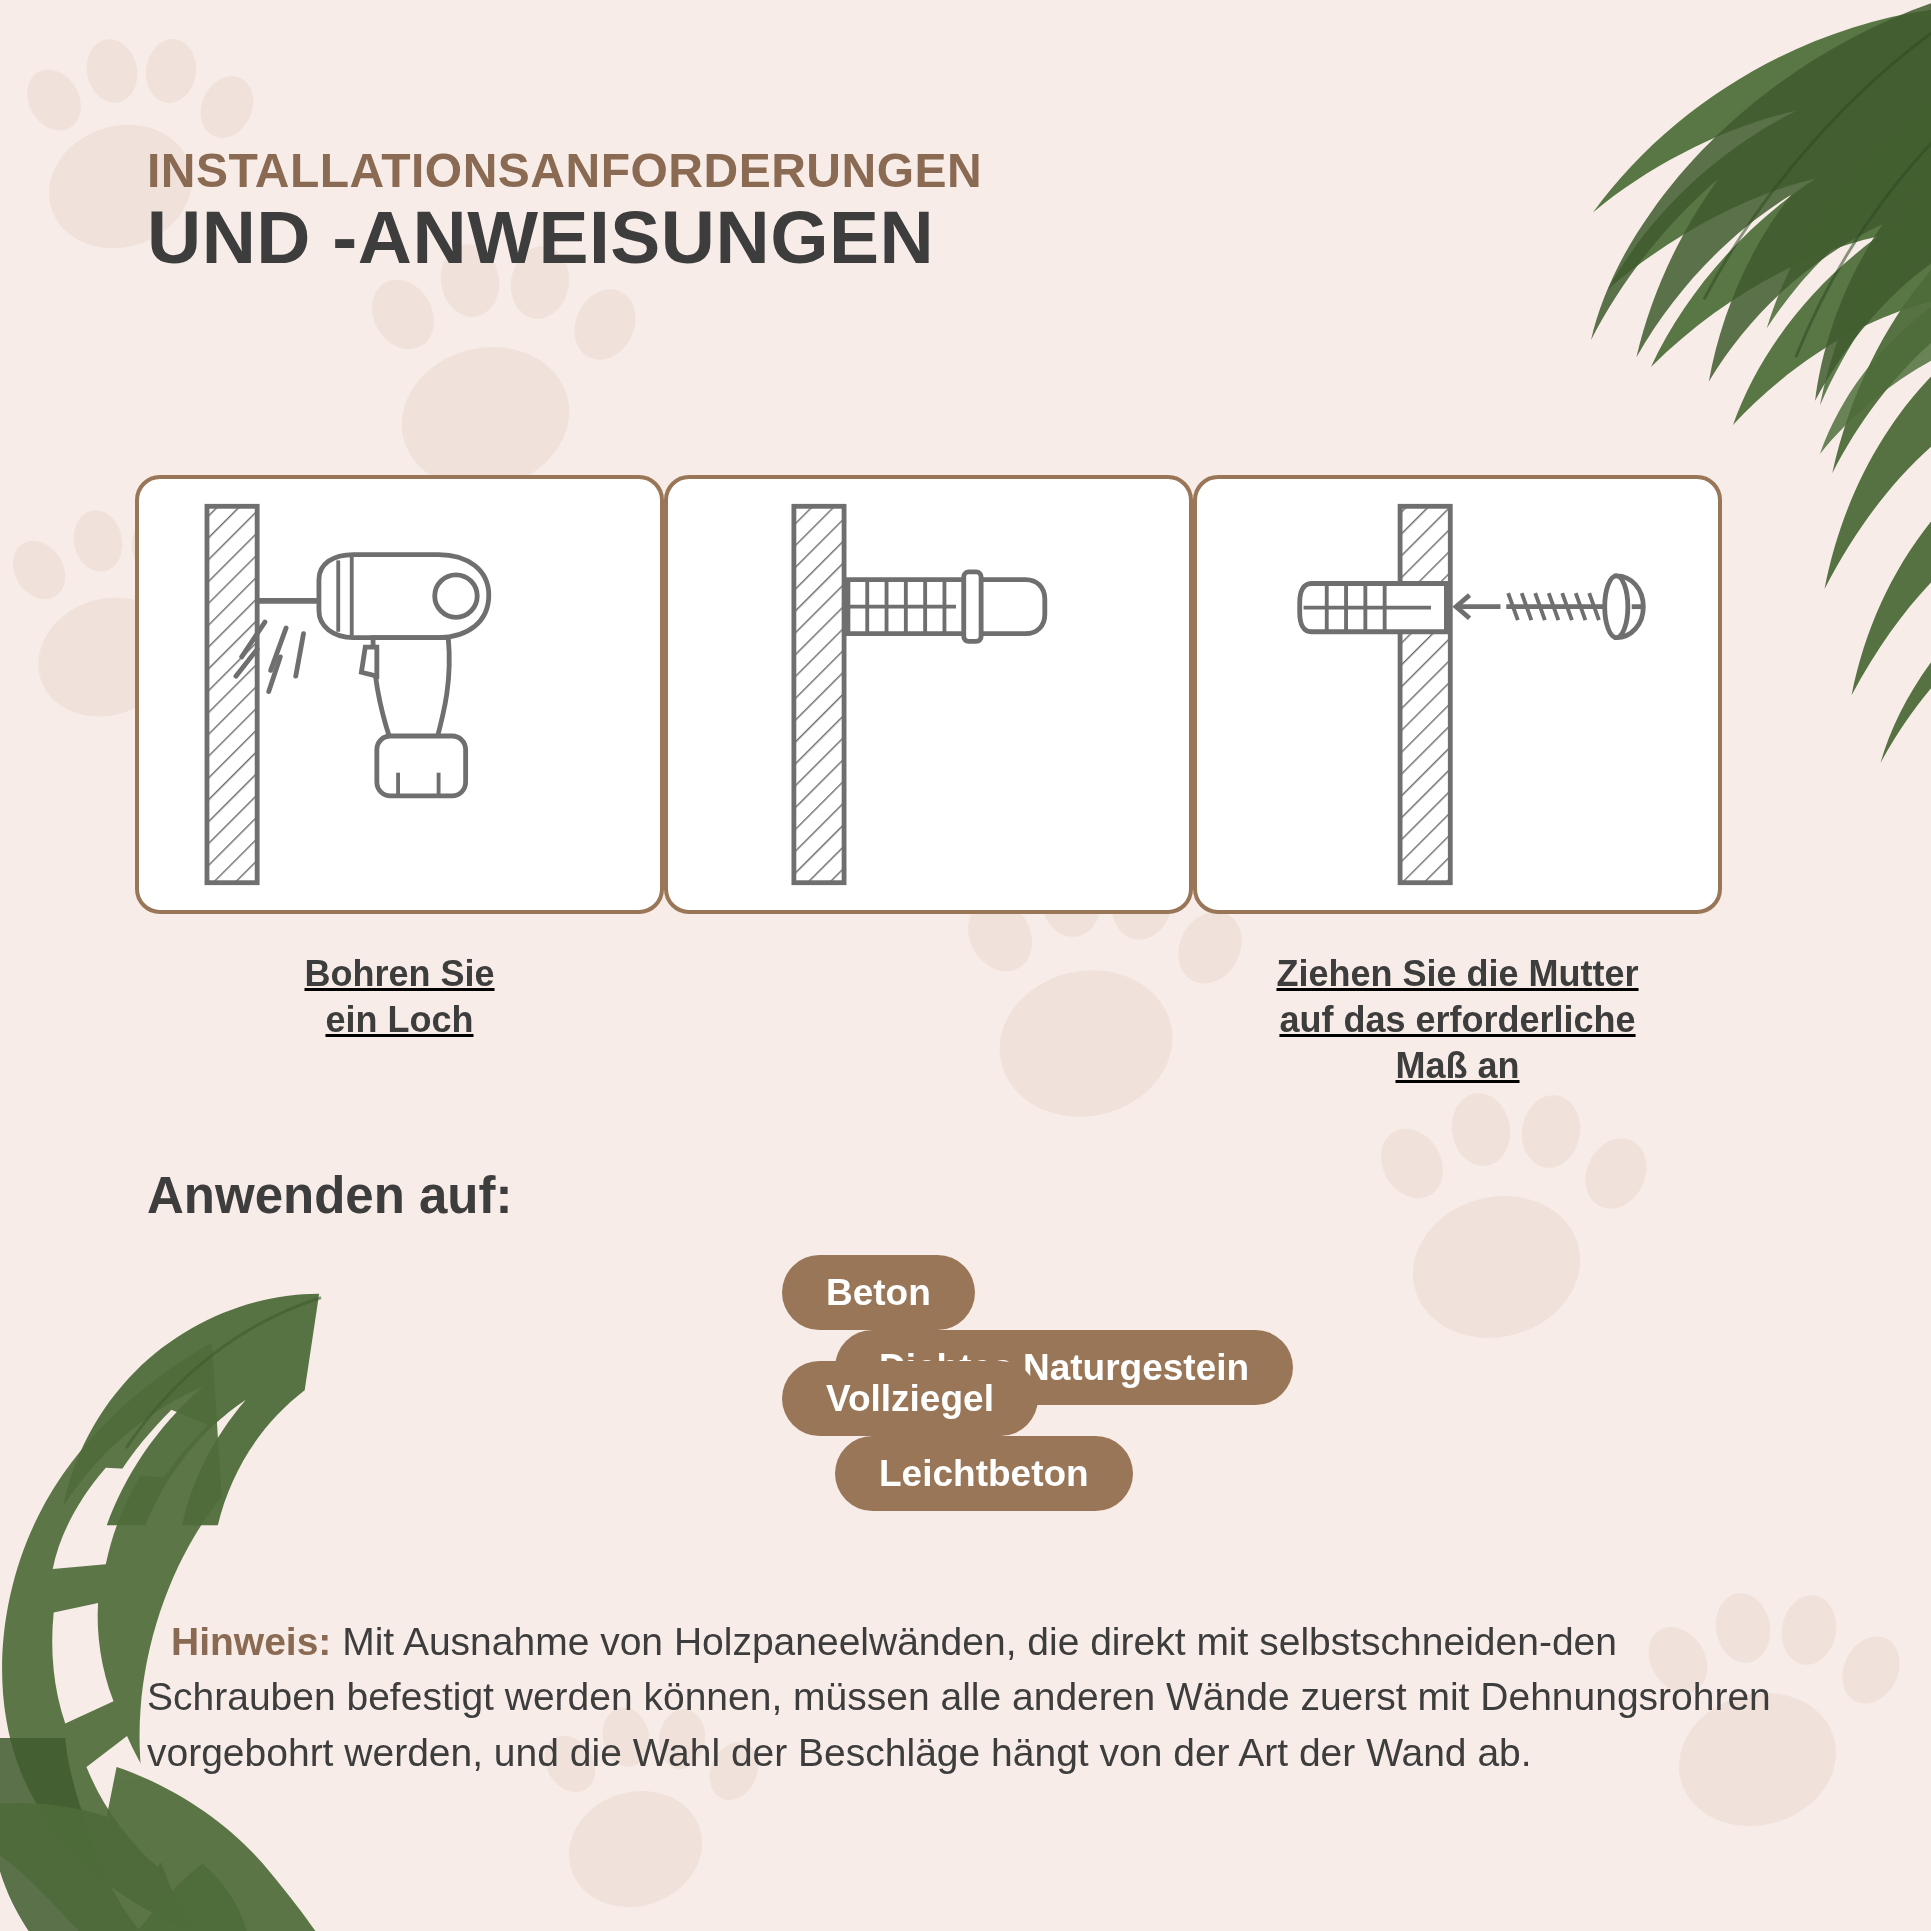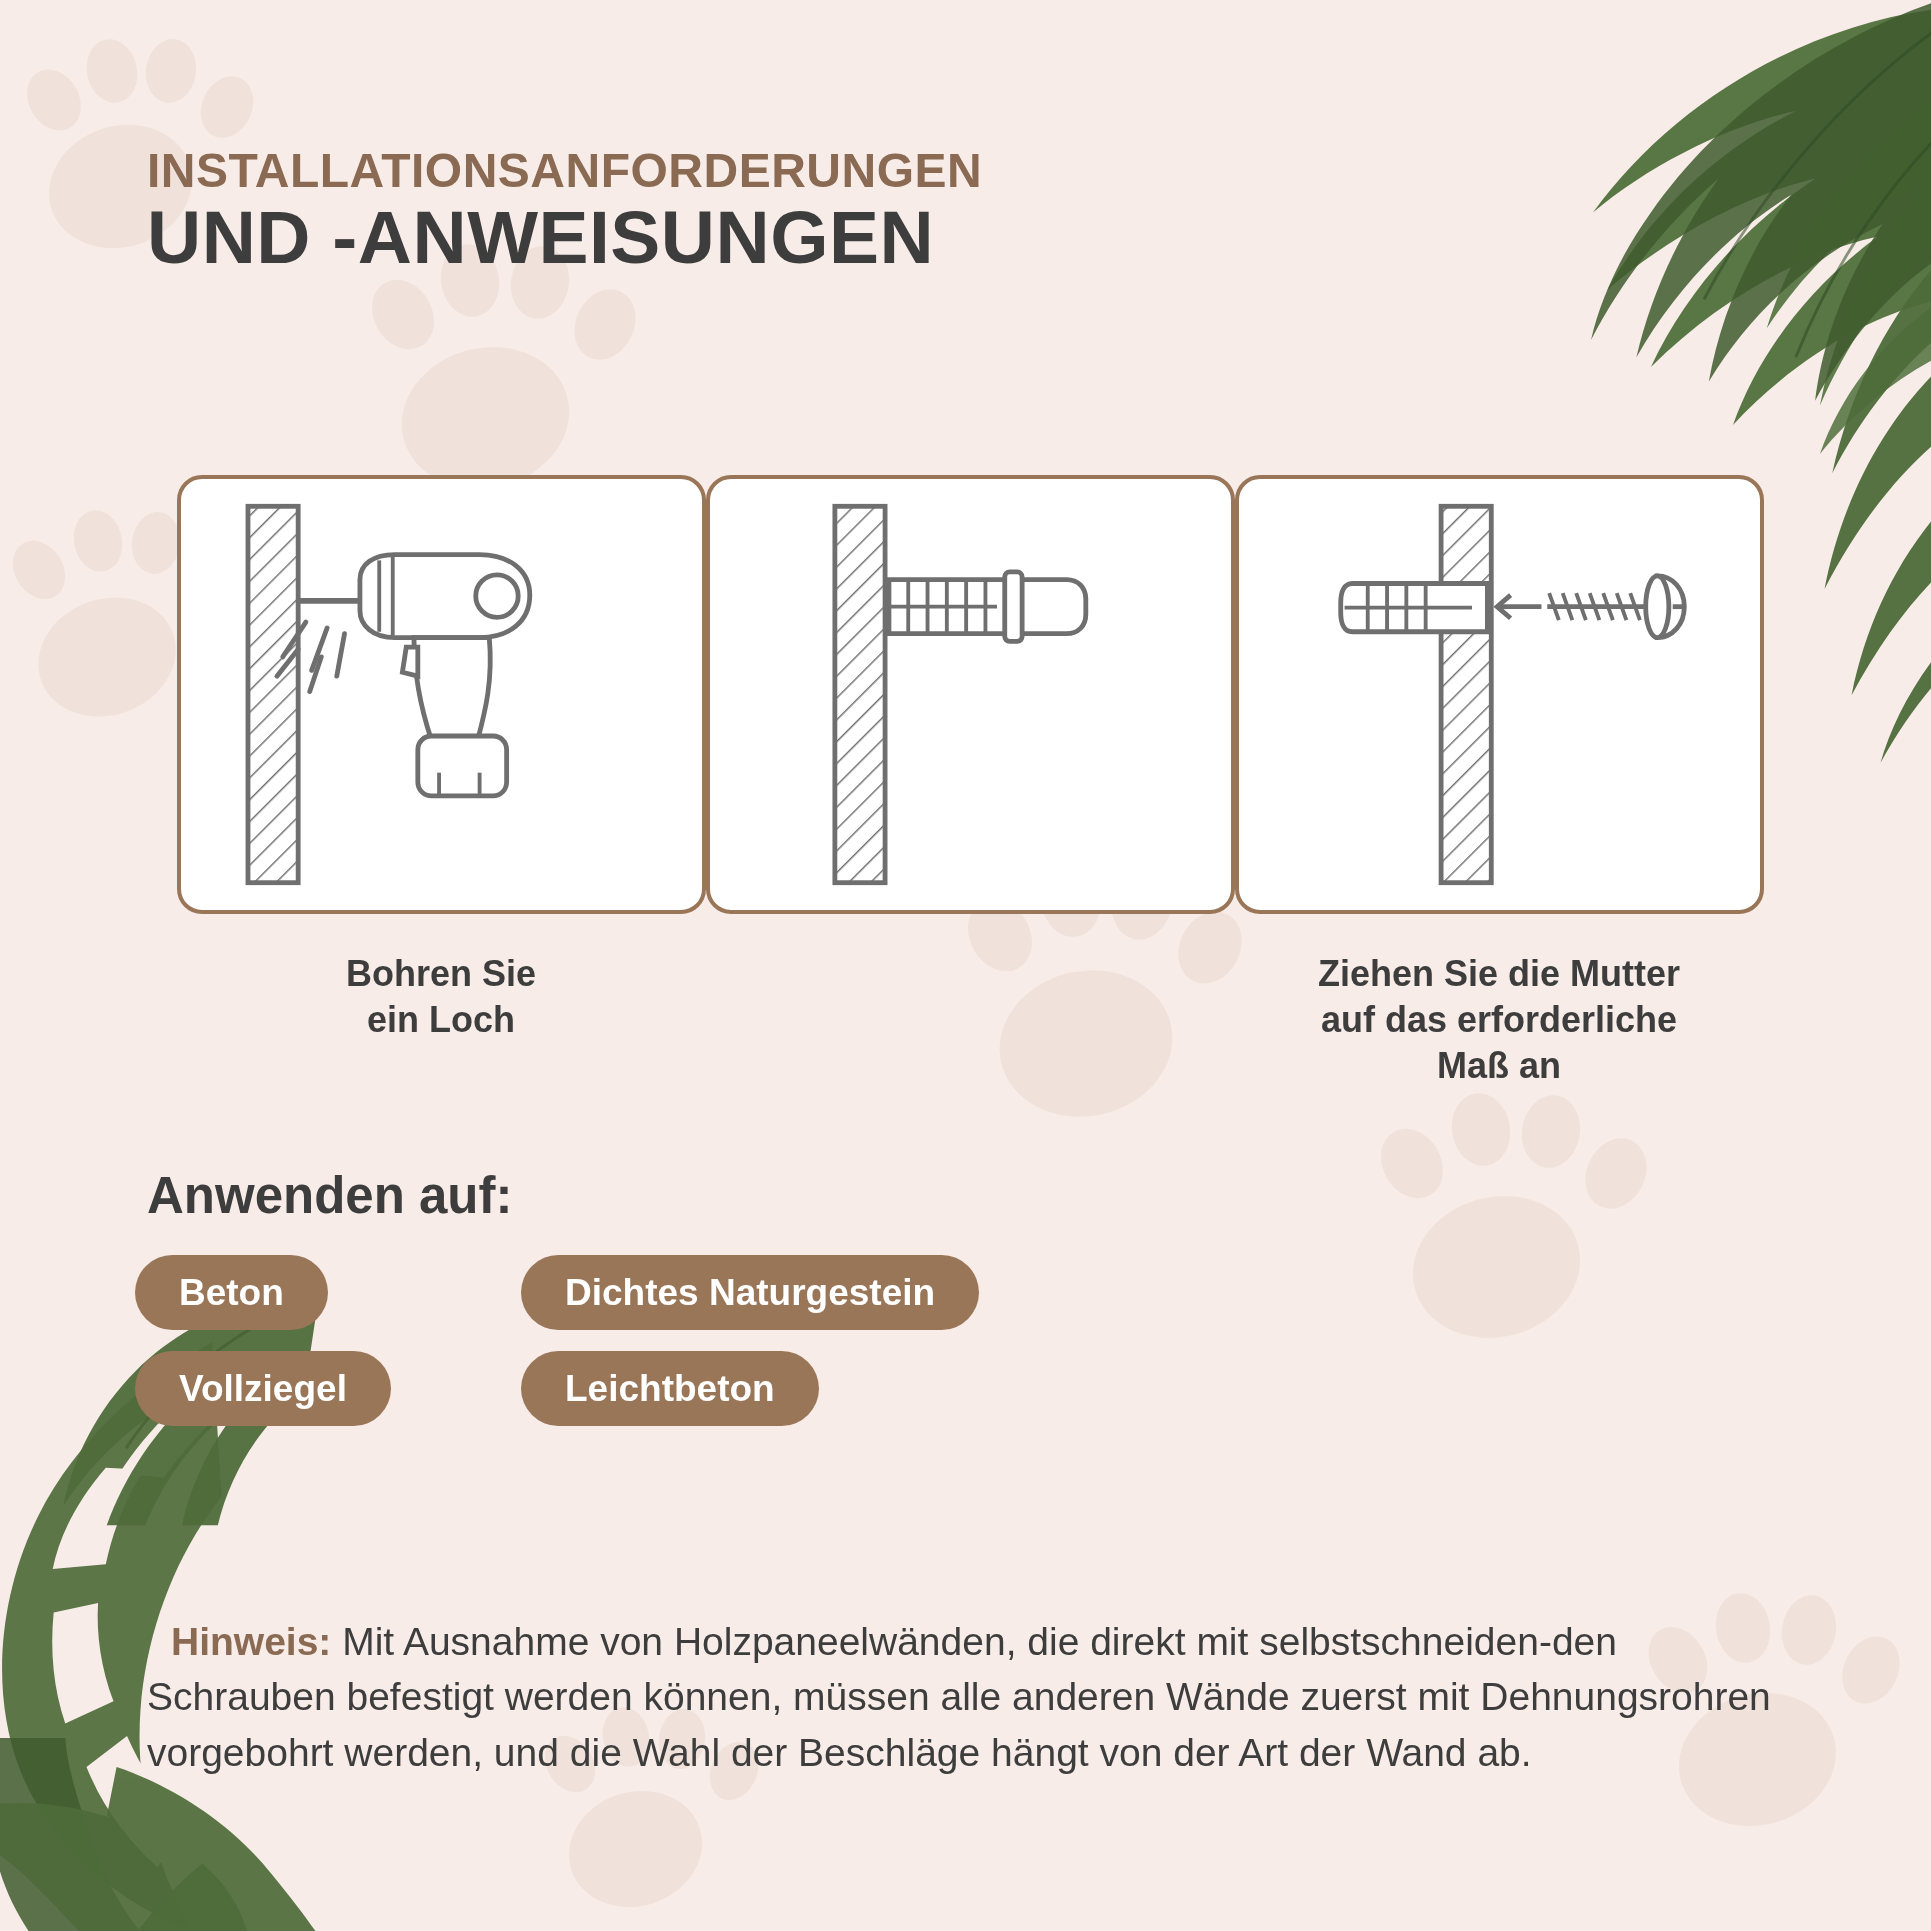--- a/index.html
+++ b/index.html
@@ -49,21 +49,22 @@
     line-height: 1.08;
     white-space: nowrap;
   }
 
   
   .steps {
     position: absolute;
     left: 135px; top: 475px;
     width: 1670px;
     display: flex;
-    justify-content: center;
+    justify-content: flex-start;
+    text-decoration: underline;
   }
   .step { width: 529px; }
   .step-box {
     width: 529px; height: 439px;
     background: #ffffff;
     border: 4.8px solid #9a7658;
     border-radius: 25px;
     display: flex;
     align-items: center;
     justify-content: center;
@@ -87,22 +88,23 @@
     color: #3d3d3d;
   }
   .pill-grid {
     position: absolute;
     left: 135px; top: 1255px;
     width: 1680px;
   }
   .pill-row {
     display: flex;
     align-items: center;
-    margin-bottom: 21px;
+    margin-bottom: 31px;
     height: 75px;
+    flex-direction: column;
   }
   .pill-col-1 { width: 386px; display: flex; }
   .pill-col-2 { width: 280px; display: flex; justify-content: flex-start; }
   .pill-col-3 { width: 222px; display: flex; justify-content: flex-start; }
   .pill {
     background: #9a7658;
     color: #ffffff;
     border-radius: 39px;
     height: 75px;
     display: inline-flex;

